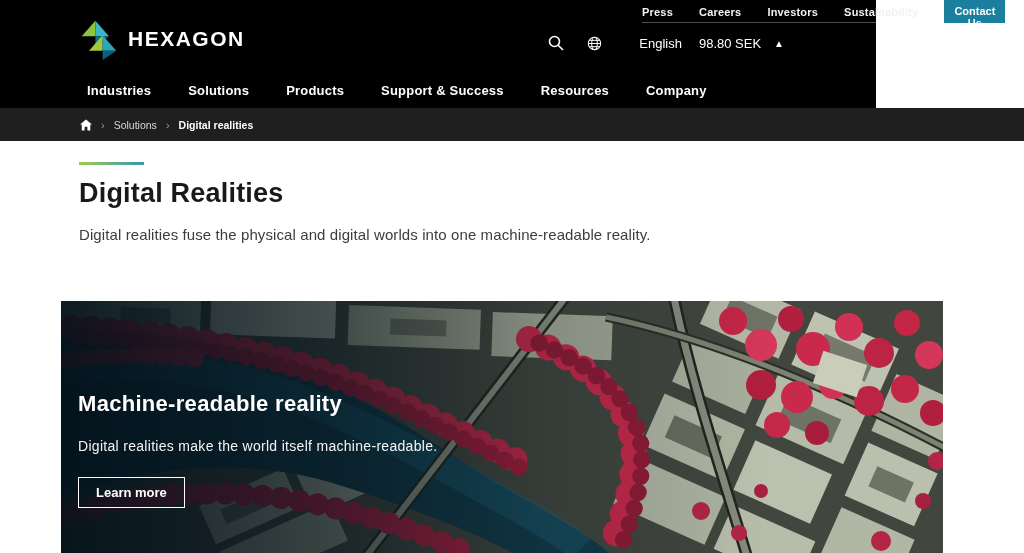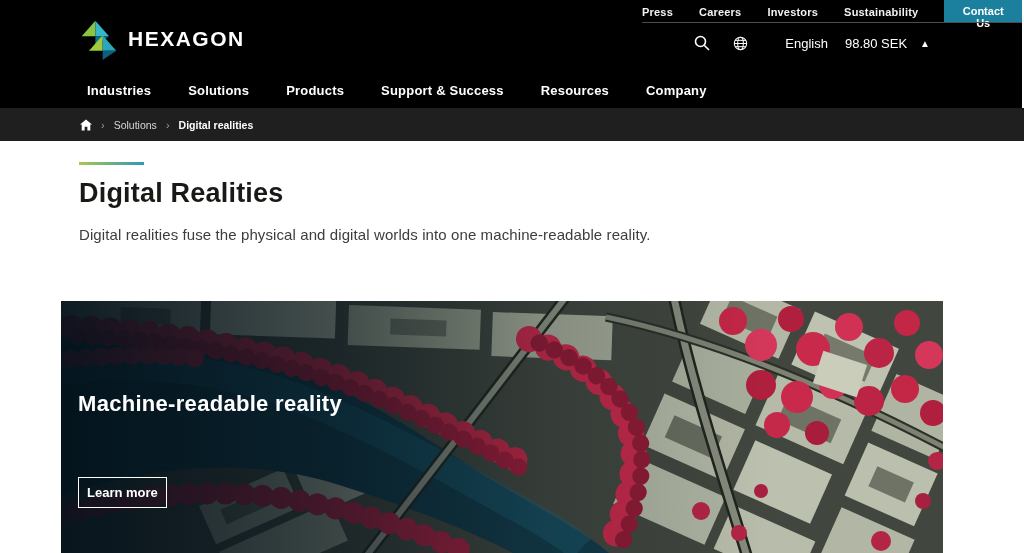--- a/index.html
+++ b/index.html
@@ -1,20 +1,20 @@
 <!DOCTYPE html>
 <html><head>
 <meta charset="utf-8">
 <style>
   * { margin:0; padding:0; box-sizing:border-box; }
   html,body { width:1024px; height:553px; overflow:hidden; background:#fff;
               font-family:"Liberation Sans", sans-serif; }
 
   
-  .header { position:relative; width:1022px; height:108px; background:#000; }
+  .header { position:relative; width:876px; height:108px; background:#000; }
 
   .util-row { position:absolute; left:642px; top:0; height:23px;
               display:flex; align-items:center; }
   .util-link { color:#f2f2f2; font-size:11px; font-weight:bold; text-decoration:none;
                margin-right:26px; letter-spacing:.2px; }
   .contact-btn { background:#1b7f9e; color:#fff; font-size:11px; font-weight:bold;
                  border:none; padding:5px 10px 12px; height:23px; cursor:pointer; }
   .util-divider { position:absolute; left:642px; right:0; top:22px; height:1px;
                   background:#4d4d4d; }
 
@@ -50,21 +50,21 @@
   
   .hero { position:absolute; left:61px; top:301px; width:882px; height:252px;
           overflow:hidden; background:#30352d; }
   .hero-svg { position:absolute; left:0; top:0; width:882px; height:252px; display:block; }
   .hero-title { position:absolute; left:17px; top:90px; font-size:22px; font-weight:bold;
                 color:#fff; letter-spacing:.3px; }
   .hero-sub { position:absolute; left:17px; top:137px; font-size:14px; color:#f4f4f4;
               letter-spacing:.3px; }
   .hero-btn { position:absolute; left:17px; top:176px; background:transparent;
               border:1px solid #fff; color:#fff; font-size:13px; font-weight:bold;
-              padding:7px 8px; cursor:pointer; font-family:"Liberation Sans",sans-serif; }
+              padding:7px 17px; cursor:pointer; font-family:"Liberation Sans",sans-serif; }
 </style>
 </head>
 <body>
 
 <div class="header">
 
   <div class="util-row">
     <a class="util-link" href="#">Press</a>
     <a class="util-link" href="#">Careers</a>
     <a class="util-link" href="#">Investors</a>
@@ -222,14 +222,15 @@
       <circle cx="678" cy="232" r="8" fill="#b32545"></circle>
     <circle cx="700" cy="190" r="7" fill="#a82040"></circle>
       <circle cx="820" cy="240" r="10" fill="#b32545"></circle>
     <circle cx="862" cy="200" r="8" fill="#a82040"></circle>
       <circle cx="876" cy="160" r="9" fill="#b32545"></circle>
 
     <rect width="882" height="252" fill="url(#shade)"></rect>
   </svg>
 
   <div class="hero-title">Machine-readable reality</div>
+  <div class="hero-sub">Digital realities make the world itself machine-readable.</div>
   <button class="hero-btn">Learn more</button>
 </div>
 
 </body></html>

